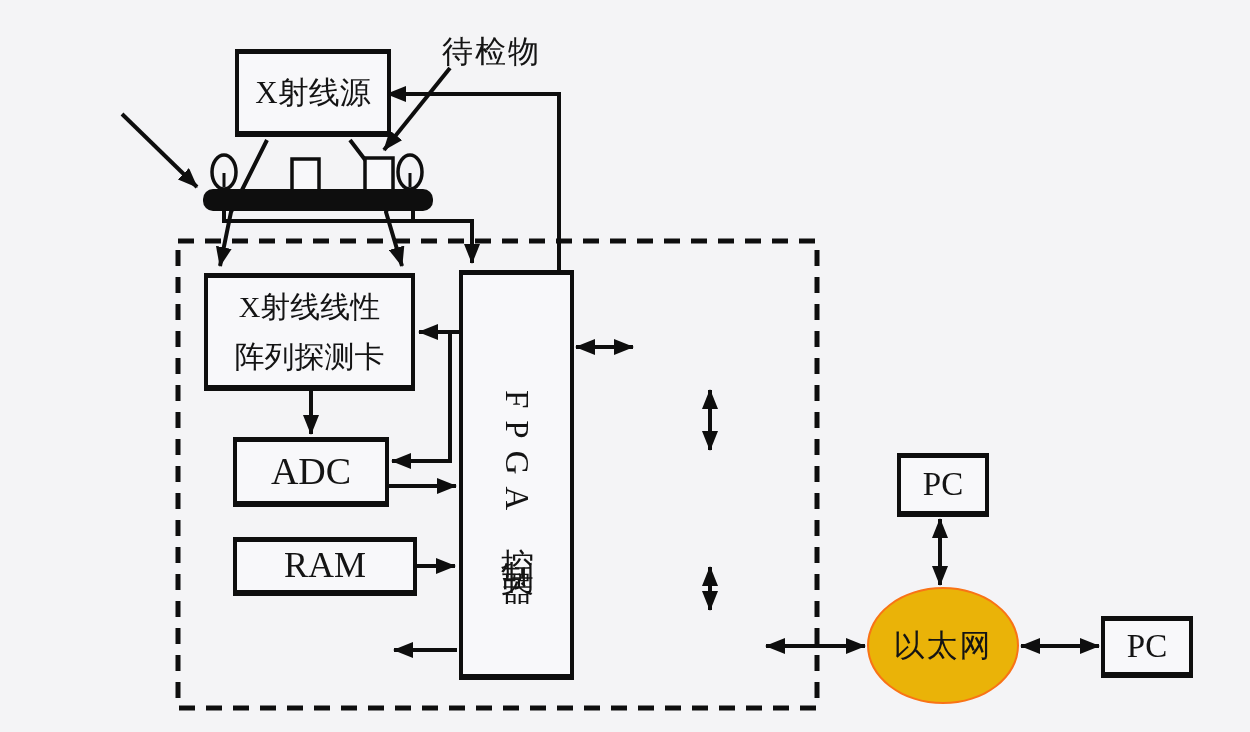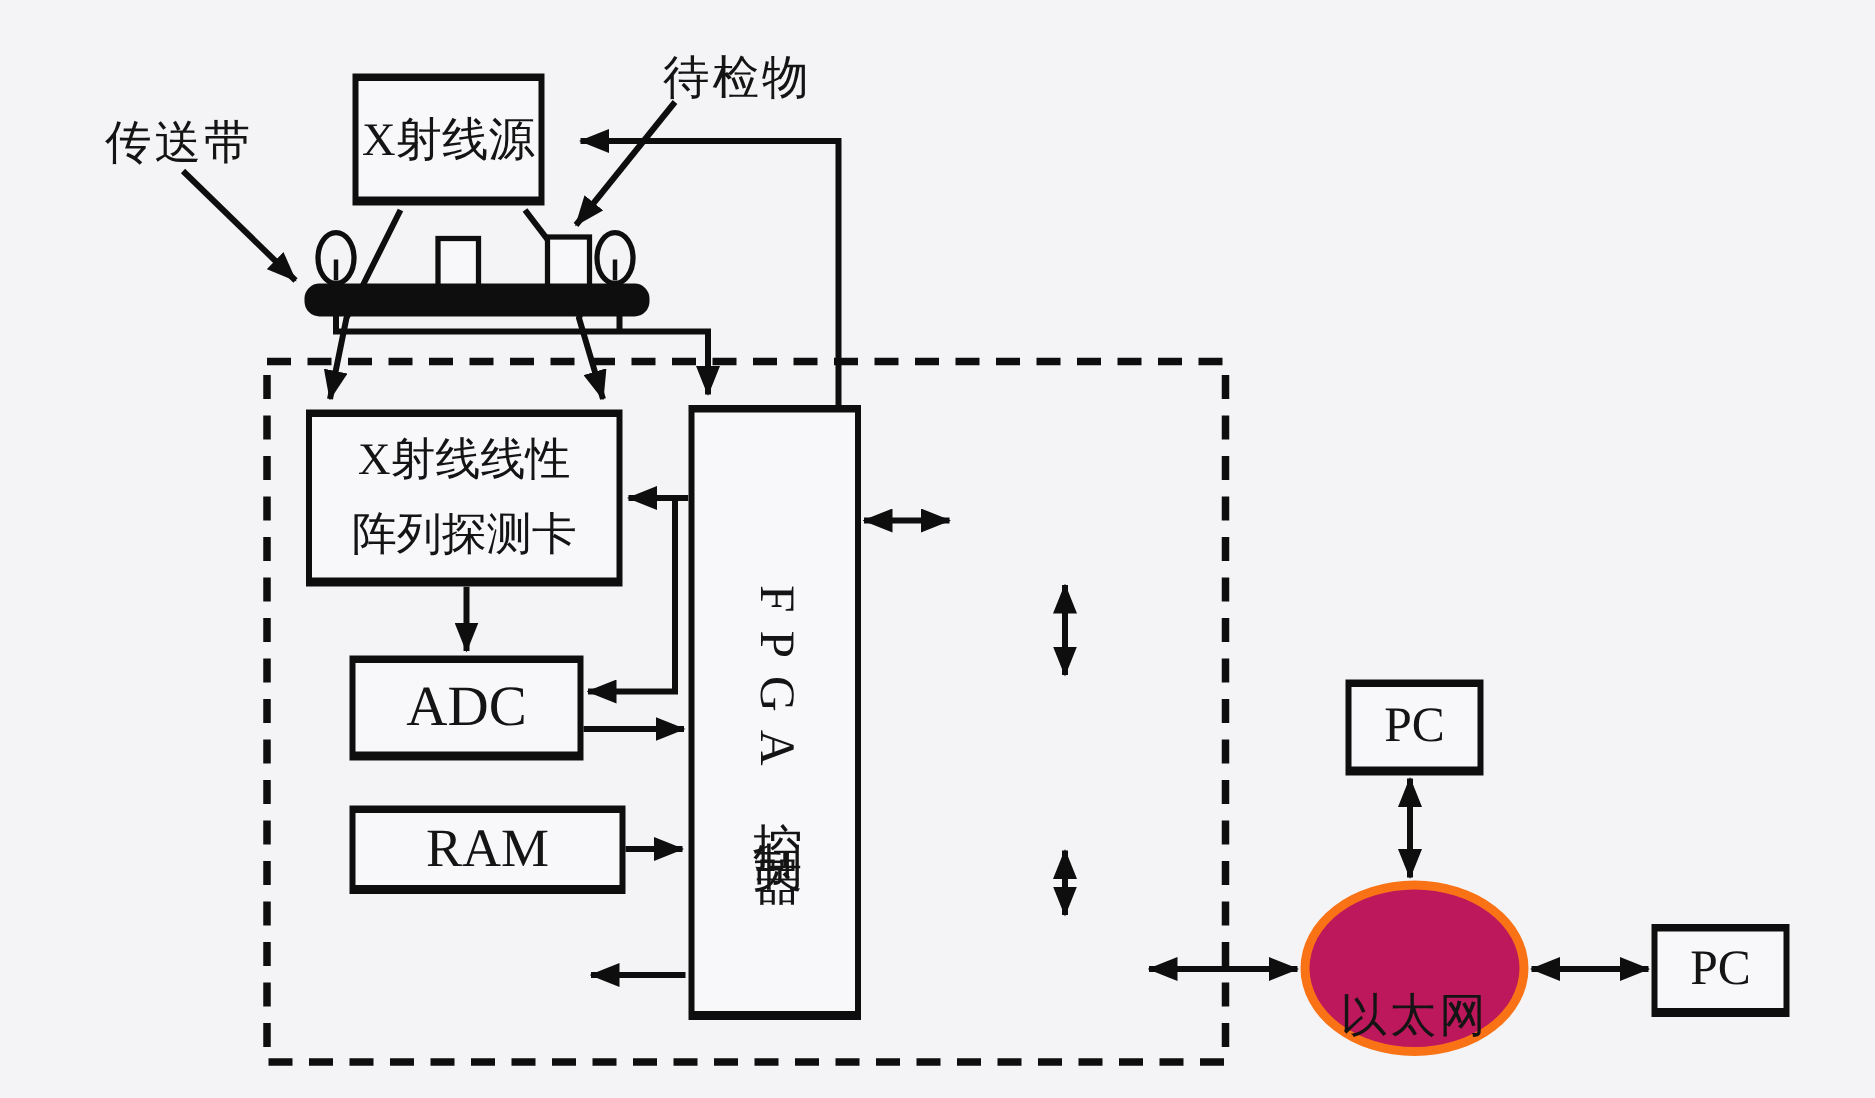--- a/index.html
+++ b/index.html
@@ -26,43 +26,43 @@
     text-align:center;
     line-height:1.15;
   }
   .node .ln{display:block;white-space:nowrap;}
   .freelabel{
     position:absolute;
     white-space:nowrap;
     font-size:31px;
     letter-spacing:2px;
   }
-  #xray-source{left:235px;top:49px;width:128px;height:88px;font-size:31px;}
+  #xray-source{left:235px;top:49px;width:156px;height:88px;font-size:31px;}
   #detector{left:204px;top:273px;width:211px;height:118px;font-size:30px;line-height:1.65;}
   #adc{left:233px;top:437px;width:156px;height:70px;font-size:38px;}
   #ram{left:233px;top:537px;width:184px;height:59px;font-size:36px;}
   #alarm{left:233px;top:617px;width:158px;height:59px;font-size:31px;letter-spacing:3px;}
   #fpga{
     left:459px;top:270px;width:115px;height:410px;font-size:33px;
   }
   #fpga .vtext{
     writing-mode:vertical-rl;
     text-orientation:mixed;
     letter-spacing:12px;
     white-space:nowrap;
   }
   #cs8900a{left:636px;top:298px;width:149px;height:92px;font-size:33px;}
   #transformer{left:636px;top:452px;width:148px;height:113px;font-size:30px;line-height:1.6;}
   #rj45{left:656px;top:612px;width:108px;height:59px;font-size:32px;}
   #pc-top{left:897px;top:453px;width:92px;height:64px;font-size:33px;}
   #pc-right{left:1101px;top:616px;width:92px;height:62px;font-size:33px;}
   #ethernet{
     position:absolute;left:867px;top:587px;width:152px;height:117px;
-    box-sizing:border-box;border:6px solid #f97316;border-radius:50%;
-    background:#be185d;display:flex;align-items:flex-end;justify-content:center;
+    box-sizing:border-box;border:2px solid #f97316;border-radius:50%;
+    background:#eab308;display:flex;align-items:center;justify-content:center;
     font-size:31px;letter-spacing:2px;
   }
   #label-conveyor{left:70px;top:74px;}
   #label-object{left:442px;top:31px;}
 </style>
 </head>
 <body>
 
 <div id="stage">
 
@@ -116,21 +116,20 @@
       <ellipse cx="224" cy="172" rx="12" ry="17" fill="#f4f4f6" stroke="#0e0e0e" stroke-width="3.5"></ellipse>
       <line x1="224" y1="173" x2="224" y2="187" stroke="#0e0e0e" stroke-width="3"></line>
       <ellipse cx="410" cy="172" rx="12" ry="17" fill="#f4f4f6" stroke="#0e0e0e" stroke-width="3.5"></ellipse>
       <line x1="410" y1="173" x2="410" y2="187" stroke="#0e0e0e" stroke-width="3"></line>
       <rect x="292" y="159" width="27" height="38" fill="#f8f8fa" stroke="#0e0e0e" stroke-width="3.5"></rect>
       <rect x="365" y="158" width="28" height="39" fill="#f8f8fa" stroke="#0e0e0e" stroke-width="3.5"></rect>
       <rect x="203" y="189" width="230" height="22" rx="10" fill="#0e0e0e"></rect>
     </g>
   </svg>
 
-  <div class="freelabel" id="label-conveyor">传送带</div>
   <div class="freelabel" id="label-object">待检物</div>
 
   <div class="node" id="xray-source">
     <span class="ln">X射线源</span>
   </div>
 
   <div class="node" id="detector">
     <span class="ln">X射线线性</span>
     <span class="ln">阵列探测卡</span>
   </div>

